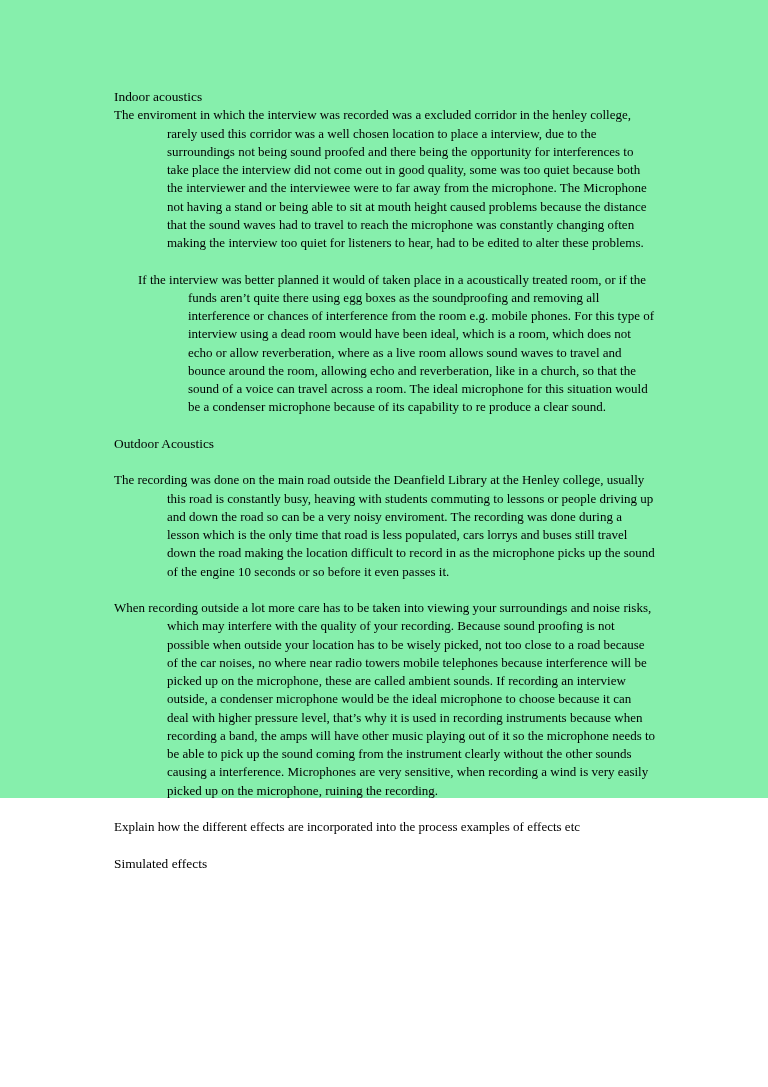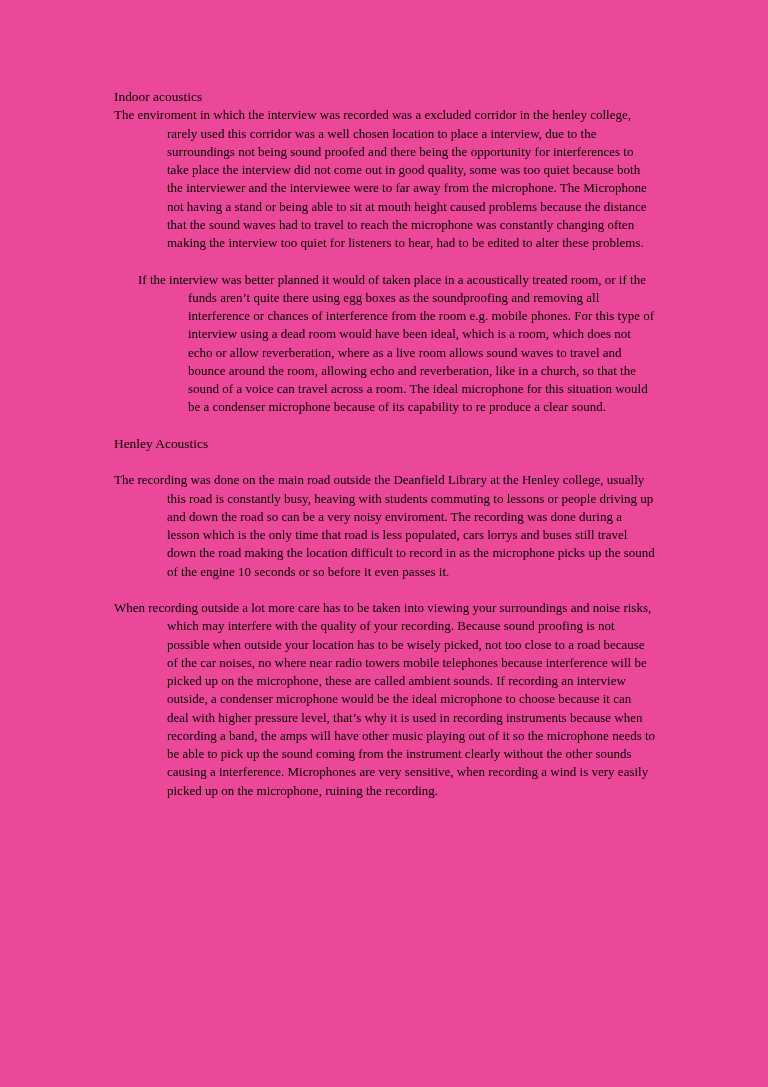--- a/index.html
+++ b/index.html
@@ -11,22 +11,22 @@
   body {
     width: 768px;
     height: 1087px;
     font-family: "Liberation Serif", "DejaVu Serif", serif;
     color: #000000;
     overflow: hidden;
   }
   .page {
     position: relative;
     width: 768px;
-    height: 1087px;
-    background: #ec4899;
+    height: 798px;
+    background: #86efac;
     box-sizing: border-box;
     text-decoration: underline;
   }
   .content {
     position: absolute;
     left: 114px;
     top: 88px;
     width: 542px;
   }
   
@@ -63,30 +63,32 @@
     <p class="heading">Indoor acoustics</p>
 
     <p class="para">The enviroment in which the interview was recorded was a excluded corridor in the henley college, rarely used this corridor was a well chosen location to place a interview, due to the surroundings not being sound proofed and there being the opportunity for interferences to take place the interview did not come out in good quality, some was too quiet because both the interviewer and the interviewee were to far away from the microphone. The Microphone not having a stand or being able to sit at mouth height caused problems because the distance that the sound waves had to travel to reach the microphone was constantly changing often making the interview too quiet for listeners to hear, had to be edited to alter these problems.</p>
 
     <div class="gap-sm"></div>
 
     <p class="para lead-space"> If the interview was better planned it would of taken place in a acoustically treated room, or if the funds aren’t quite there using egg boxes as the soundproofing and removing all interference or chances of interference from the room e.g. mobile phones. For this type of interview using a dead room would have been ideal, which is a room, which does not echo or allow reverberation, where as a live room allows sound waves to travel and bounce around the room, allowing echo and reverberation, like in a church, so that the sound of a voice can travel across a room. The ideal microphone for this situation would be a condenser microphone because of its capability to re produce a clear sound.</p>
 
     <div class="gap-md"></div>
 
-    <p class="heading">Henley Acoustics</p>
+    <p class="heading">Outdoor Acoustics</p>
 
     <div class="gap-md"></div>
 
     <p class="para">The recording was done on the main road outside the Deanfield Library at the Henley college, usually this road is constantly busy, heaving with students commuting to lessons or people driving up and down the road so can be a very noisy enviroment. The recording was done during a lesson which is the only time that road is less populated, cars lorrys and buses still travel down the road making the location difficult to record in as the microphone picks up the sound of the engine 10 seconds or so before it even passes it.</p>
 
     <div class="gap-md"></div>
 
     <p class="para">When recording outside a lot more care has to be taken into viewing your surroundings and noise risks, which may interfere with the quality of your recording. Because sound proofing is not possible when outside your location has to be wisely picked, not too close to a road because of the car noises, no where near radio towers mobile telephones because interference will be picked up on the microphone, these are called ambient sounds. If recording an interview outside, a condenser microphone would be the ideal microphone to choose because it can deal with higher pressure level, that’s why it is used in recording instruments because when recording a band, the amps will have other music playing out of it so the microphone needs to be able to pick up the sound coming from the instrument clearly without the other sounds causing a interference. Microphones are very sensitive, when recording a wind is very easily picked up on the microphone, ruining the recording.</p>
 
     <div class="gap-md"></div>
 
+    <p class="para">Explain how the different effects are incorporated into the process examples of effects etc</p>
 
     <div class="gap-md"></div>
 
+    <p class="heading">Simulated effects</p>
 
   </div>
 </div>
 
 </body></html>

